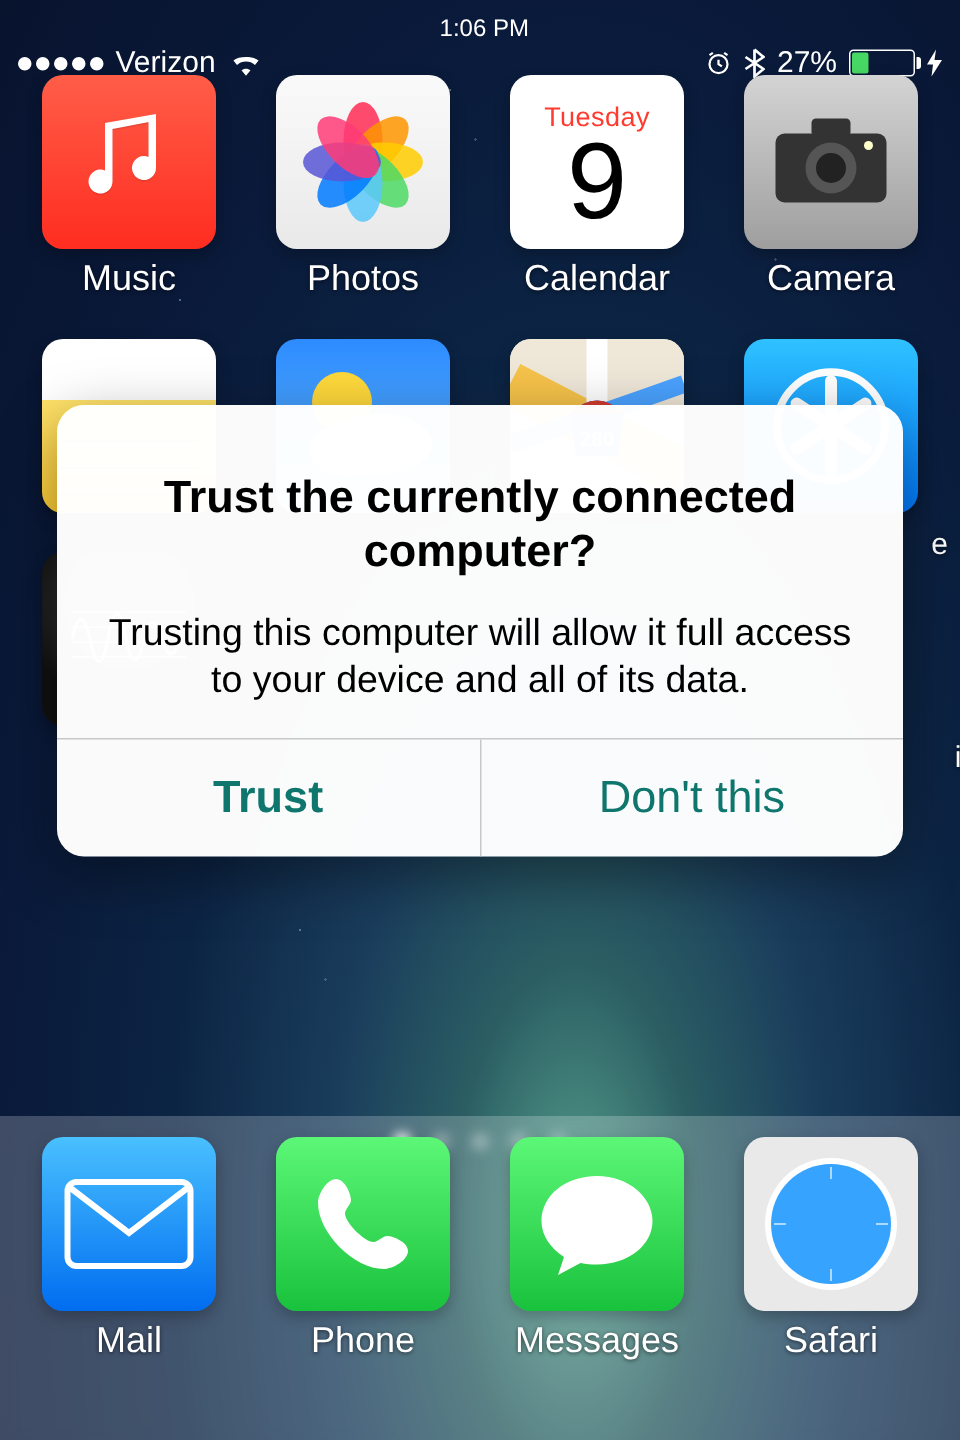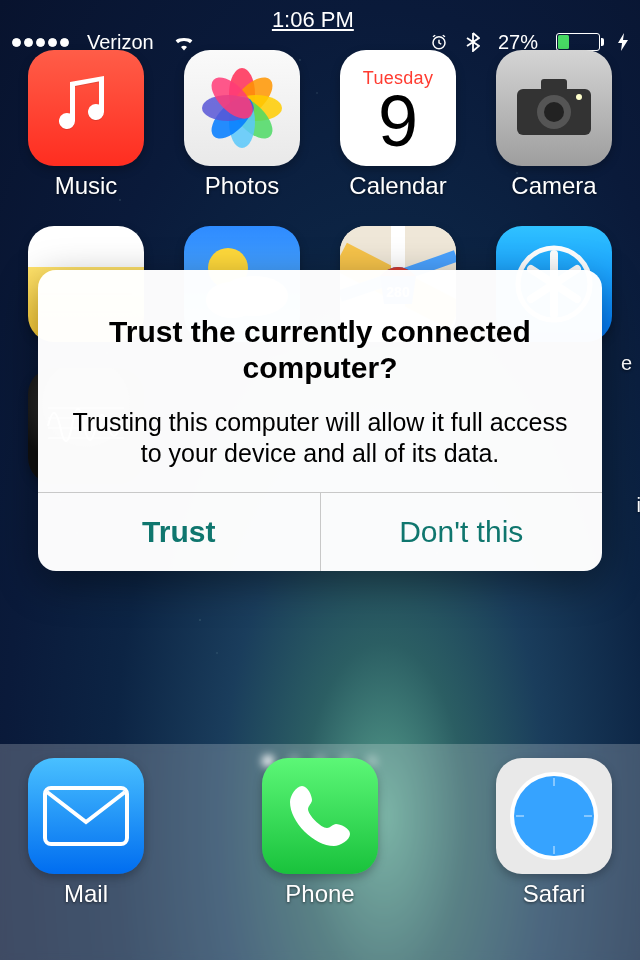--- a/index.html
+++ b/index.html
@@ -27,35 +27,35 @@
     opacity: .35;
   }
   .stars::after { transform: translate(17px, 33px); opacity:.25; }
 
   
   .status {
     position: relative; z-index: 2;
     display: flex; align-items: center; justify-content: space-between;
     height: 40px; padding: 0 12px; font-size: 20px; font-weight: 400;
   }
-  .status .left, .status .right { display: flex; align-items: center; gap: 18px; margin-top: 44px; }
+  .status .left, .status .right { display: flex; align-items: center; gap: 8px; margin-top: 44px; }
   .sig { display: flex; gap: 3px; }
   .sig span { width: 9px; height: 9px; border: 1.3px solid #fff; border-radius: 50%; }
   .sig span.f { background:#fff; }
   .wifi svg, .alarm svg, .bt svg, .bolt svg { display:block; }
-  .time { font-size: 22px; font-weight: 500; text-decoration: underline; }
+  .time { font-size: 16px; font-weight: 500; }
   .battery { position:relative; width: 44px; height: 18px; border:1.5px solid #fff; border-radius:3px; }
   .battery::after { content:""; position:absolute; right:-5px; top:4px; width:3px; height:8px; background:#fff; border-radius:0 2px 2px 0; }
   .battery .fill { position:absolute; left:1px; top:1px; bottom:1px; width:27%; background:#47d863; border-radius:1.5px; }
 
   
   .home { position: relative; z-index:2; padding: 10px 26px 0; }
   .row { display:flex; justify-content: space-between; margin-bottom: 26px; }
   .app { display:flex; flex-direction:column; align-items:center; width:120px; }
-  .icon { width:116px; height:116px; border-radius:26px; display:flex; align-items:center; justify-content:center; position:relative; box-shadow: 0 4px 10px rgba(0,0,0,.25); }
+  .icon { width:116px; height:116px; border-radius:14px; display:flex; align-items:center; justify-content:center; position:relative; box-shadow: 0 4px 10px rgba(0,0,0,.25); }
   .label { margin-top:6px; font-size:24px; color:#fff; text-shadow:0 1px 3px rgba(0,0,0,.6); }
 
   
   .i-music { background: linear-gradient(#ff5d48,#ff2d20); }
   .i-music svg { filter: drop-shadow(0 1px 0 rgba(0,0,0,.1)); }
   .i-photos { background: linear-gradient(#fafafa,#e9e9e9); }
   .i-calendar { background:#fff; flex-direction:column; }
   .i-calendar .dow { color:#ff3b30; font-size:18px; margin-top:8px; letter-spacing:.3px; }
   .i-calendar .daynum { color:#000; font-size:72px; font-weight:200; line-height:1; margin-top:-4px; }
   .i-camera { background: linear-gradient(#d4d4d4,#9e9e9e); }
@@ -288,20 +288,28 @@
     </div>
     <div class="app">
       <div class="icon i-phone">
         <svg width="80" height="80" viewBox="0 0 80 80">
             <path fill="#fff" d="M22 10c6 0 10 10 10 14 0 3-4 6-4 9 0 6 13 19 19 19 3 0 6-4 9-4 4 0 14 4 14 10 0 6-10 12-16 12C34 70 10 46 10 26c0-6 6-16 12-16z"></path>
           </svg>
       </div>
       <div class="label">Phone</div>
     </div>
     <div class="app">
+      <div class="icon i-messages">
+        <svg width="86" height="80" viewBox="0 0 86 80">
+            <path fill="#fff" d="M43 8C22 8 6 21 6 38c0 10 6 18 15 24l-4 12 15-8c4 1 7 1 11 1 21 0 37-13 37-29S64 8 43 8z"></path>
+          </svg>
+      </div>
+      <div class="label">Messages</div>
+    </div>
+    <div class="app">
       <div class="icon i-safari">
         <svg width="100" height="100" viewBox="0 0 100 100">
           <circle cx="50" cy="50" r="44" fill="#fff"></circle>
           <circle cx="50" cy="50" r="40" fill="#36a3ff"></circle>
           <g stroke="#fff" stroke-width="1" opacity=".8">
             <line x1="50" y1="12" x2="50" y2="20"></line>
               <line x1="50" y1="80" x2="50" y2="88"></line>
             <line x1="12" y1="50" x2="20" y2="50"></line>
               <line x1="80" y1="50" x2="88" y2="50"></line>
           </g>

